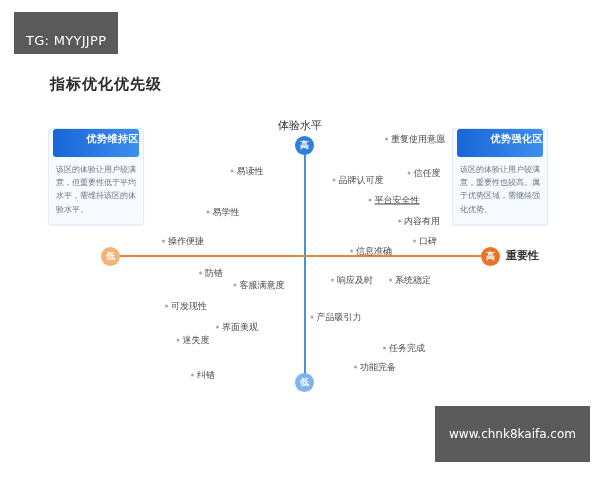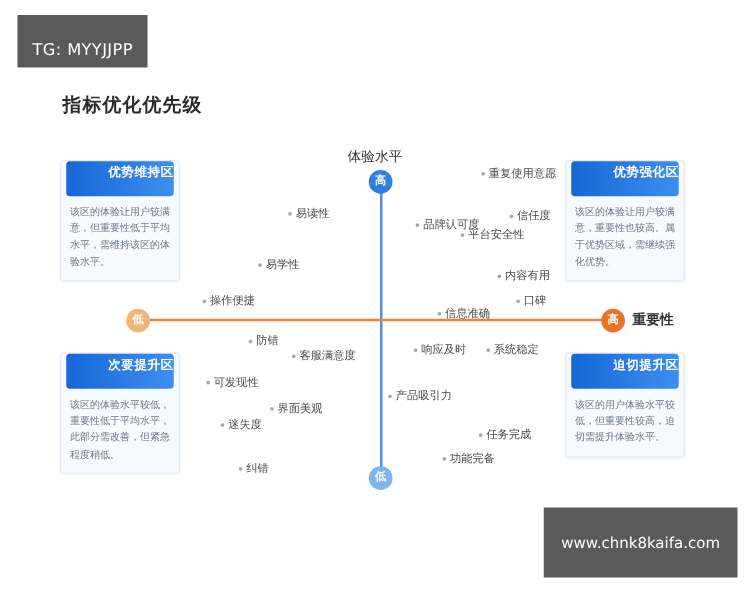--- a/index.html
+++ b/index.html
@@ -180,38 +180,30 @@
   <div class="card" id="card-tl">
     <div class="card-head">优势维持区</div>
     <div class="card-body">该区的体验让用户较满意，但重要性低于平均水平，需维持该区的体验水平。</div>
   </div>
 
   <div class="card" id="card-tr">
     <div class="card-head">优势强化区</div>
     <div class="card-body">该区的体验让用户较满意，重要性也较高。属于优势区域，需继续强化优势。</div>
   </div>
 
-  <div class="card" id="card-bl">
-    <div class="card-head">次要提升区</div>
-    <div class="card-body">该区的体验水平较低，重要性低于平均水平，此部分需改善，但紧急程度稍低。</div>
-  </div>
-
-  <div class="card" id="card-br">
-    <div class="card-head">迫切提升区</div>
-    <div class="card-body">该区的用户体验水平较低，但重要性较高，迫切需提升体验水平。</div>
-  </div>
+
 
   <div id="points-layer">
       <div class="point" style="left: 247px; top: 71px;"><span class="dot"></span><span>易读性</span></div>
       <div class="point" style="left: 223px; top: 112px;"><span class="dot"></span><span>易学性</span></div>
       <div class="point" style="left: 183px; top: 141px;"><span class="dot"></span><span>操作便捷</span></div>
       <div class="point" style="left: 415px; top: 39px;"><span class="dot"></span><span>重复使用意愿</span></div>
       <div class="point" style="left: 358px; top: 80px;"><span class="dot"></span><span>品牌认可度</span></div>
       <div class="point" style="left: 424px; top: 73px;"><span class="dot"></span><span>信任度</span></div>
-      <div class="point" style="left: 394px; top: 88px;"><span class="dot"></span><span>平台安全性</span></div>
+      <div class="point" style="left: 394px; top: 100px; text-decoration: underline;"><span class="dot"></span><span>平台安全性</span></div>
       <div class="point" style="left: 419px; top: 121px;"><span class="dot"></span><span>内容有用</span></div>
       <div class="point" style="left: 425px; top: 141px;"><span class="dot"></span><span>口碑</span></div>
       <div class="point" style="left: 371px; top: 151px;"><span class="dot"></span><span>信息准确</span></div>
       <div class="point" style="left: 211px; top: 173px;"><span class="dot"></span><span>防错</span></div>
       <div class="point" style="left: 259px; top: 185px;"><span class="dot"></span><span>客服满意度</span></div>
       <div class="point" style="left: 186px; top: 206px;"><span class="dot"></span><span>可发现性</span></div>
       <div class="point" style="left: 237px; top: 227px;"><span class="dot"></span><span>界面美观</span></div>
       <div class="point" style="left: 193px; top: 240px;"><span class="dot"></span><span>迷失度</span></div>
       <div class="point" style="left: 203px; top: 275px;"><span class="dot"></span><span>纠错</span></div>
       <div class="point" style="left: 352px; top: 180px;"><span class="dot"></span><span>响应及时</span></div>

